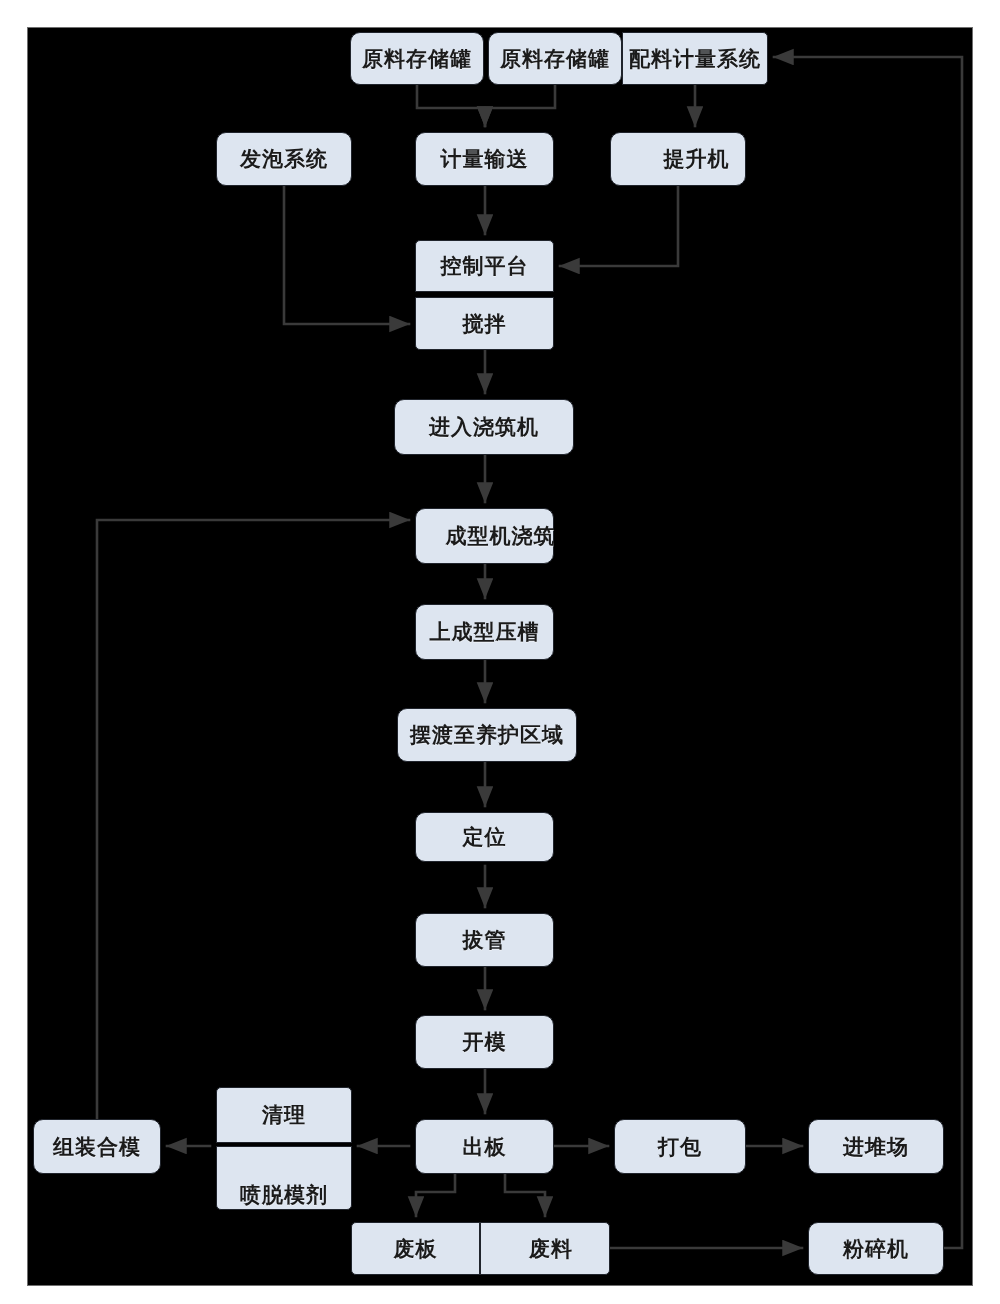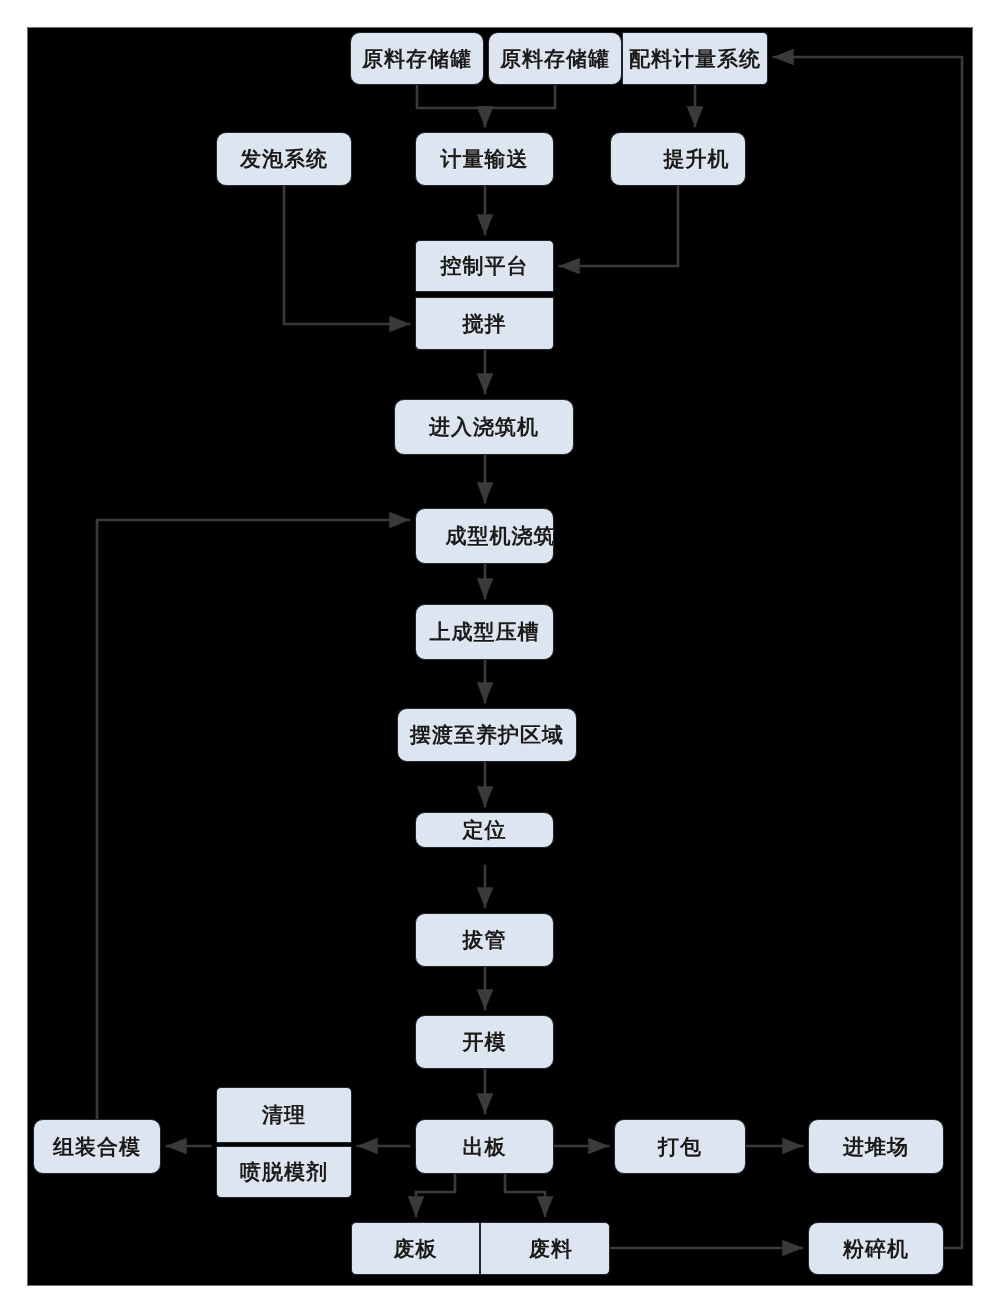--- a/index.html
+++ b/index.html
@@ -125,33 +125,33 @@
       </div>
       <div class="node sq" style="left: 415px; top: 508px; width: 139px; height: 56px; padding-left: 32px;">
         <span>成型机浇筑</span>
       </div>
       <div class="node sq" style="left: 415px; top: 604px; width: 139px; height: 56px;">
         <span>上成型压槽</span>
       </div>
       <div class="node sq" style="left: 397px; top: 708px; width: 180px; height: 54px;">
         <span>摆渡至养护区域</span>
       </div>
-      <div class="node sq" style="left: 415px; top: 812px; width: 139px; height: 36px;">
+      <div class="node sq" style="left: 415px; top: 812px; width: 139px; height: 50px;">
         <span>定位</span>
       </div>
       <div class="node sq" style="left: 415px; top: 913px; width: 139px; height: 54px;">
         <span>拔管</span>
       </div>
       <div class="node sq" style="left: 415px; top: 1015px; width: 139px; height: 54px;">
         <span>开模</span>
       </div>
       <div class="node stack-top" style="left: 216px; top: 1087px; width: 136px; height: 56px;">
         <span>清理</span>
       </div>
-      <div class="node stack-bot" style="left: 216px; top: 1146px; width: 136px; height: 52px;">
+      <div class="node stack-bot" style="left: 216px; top: 1146px; width: 136px; height: 64px; align-items: flex-end;">
         <span>喷脱模剂</span>
       </div>
       <div class="node sq" style="left: 33px; top: 1119px; width: 128px; height: 55px;">
         <span>组装合模</span>
       </div>
       <div class="node sq" style="left: 415px; top: 1119px; width: 139px; height: 55px;">
         <span>出板</span>
       </div>
       <div class="node sq" style="left: 614px; top: 1119px; width: 132px; height: 55px;">
         <span>打包</span>

